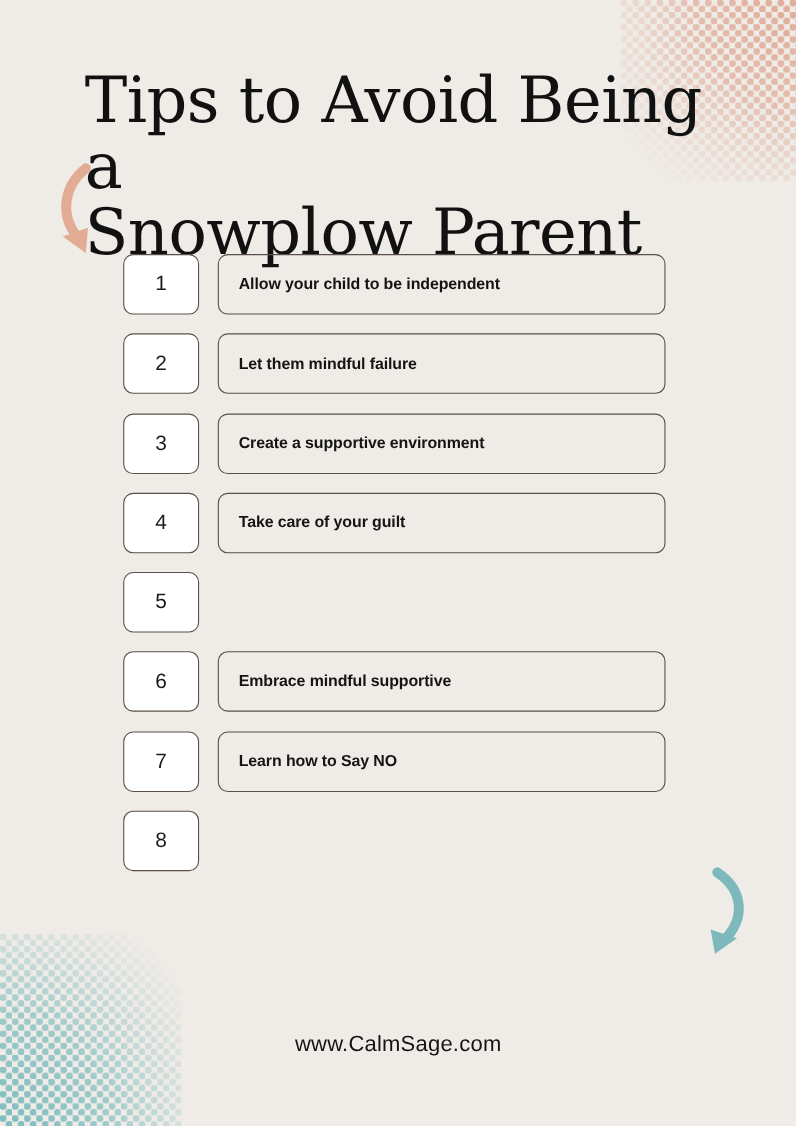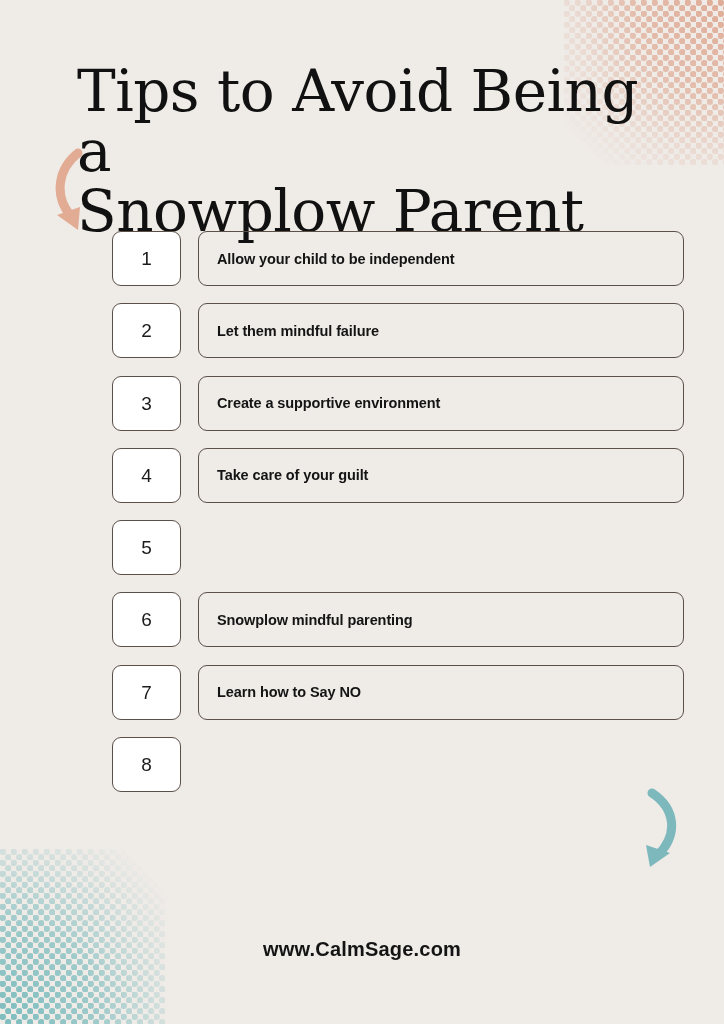--- a/index.html
+++ b/index.html
@@ -97,21 +97,21 @@
     font-family: "Liberation Sans", sans-serif;
     font-weight: 400;
     font-size: 19px;
     color: #1b1b1b;
     line-height: 1;
   }
   .tip-text-box {
     position: absolute;
     left: 86px;
     top: 0;
-    width: 486px;
+    width: 407px;
     height: 55px;
     box-sizing: border-box;
     background: transparent;
     border: 1px solid #5a5048;
     border-radius: 9px;
     display: flex;
     align-items: center;
   }
   .tip-text {
     font-family: "Liberation Sans", sans-serif;
@@ -123,21 +123,21 @@
   }
 
   
   #site-url {
     position: absolute;
     left: 0;
     right: 0;
     top: 938px;
     text-align: center;
     font-family: "Liberation Sans", sans-serif;
-    font-weight: bold;
+    font-weight: normal;
     font-size: 20px;
     letter-spacing: 0.2px;
     color: #141414;
   }
 </style>
 </head>
 <body>
 
 <svg id="halftone-top-right" class="halftone" viewBox="0 0 160 165">
   <defs>
@@ -234,21 +234,21 @@
     <div class="tip-number-box">
       <span class="tip-number">5</span>
     </div>
   </div>
 
   <div class="tip-row">
     <div class="tip-number-box">
       <span class="tip-number">6</span>
     </div>
     <div class="tip-text-box">
-      <span class="tip-text">Snowplow mindful parenting</span>
+      <span class="tip-text">Embrace mindful supportive</span>
     </div>
   </div>
 
   <div class="tip-row">
     <div class="tip-number-box">
       <span class="tip-number">7</span>
     </div>
     <div class="tip-text-box">
       <span class="tip-text">Learn how to Say NO</span>
     </div>

